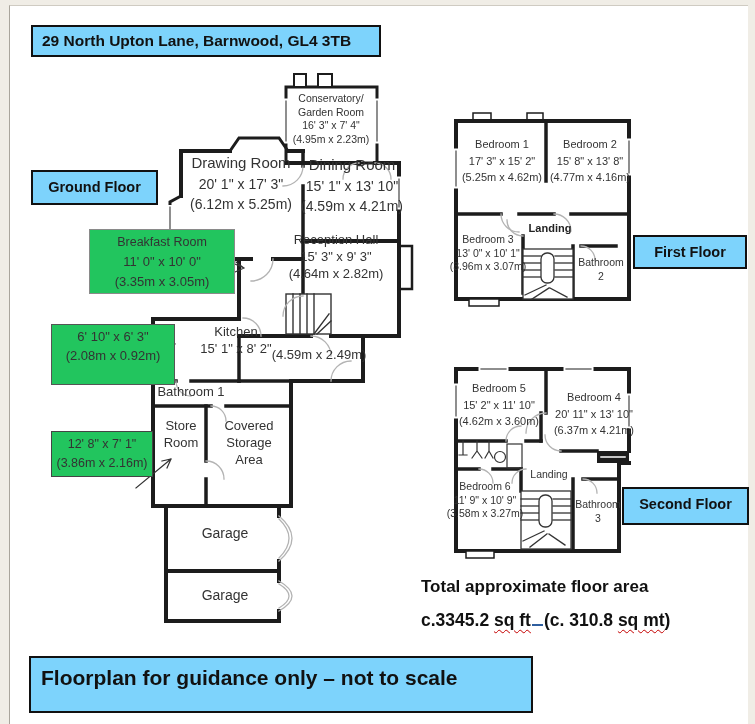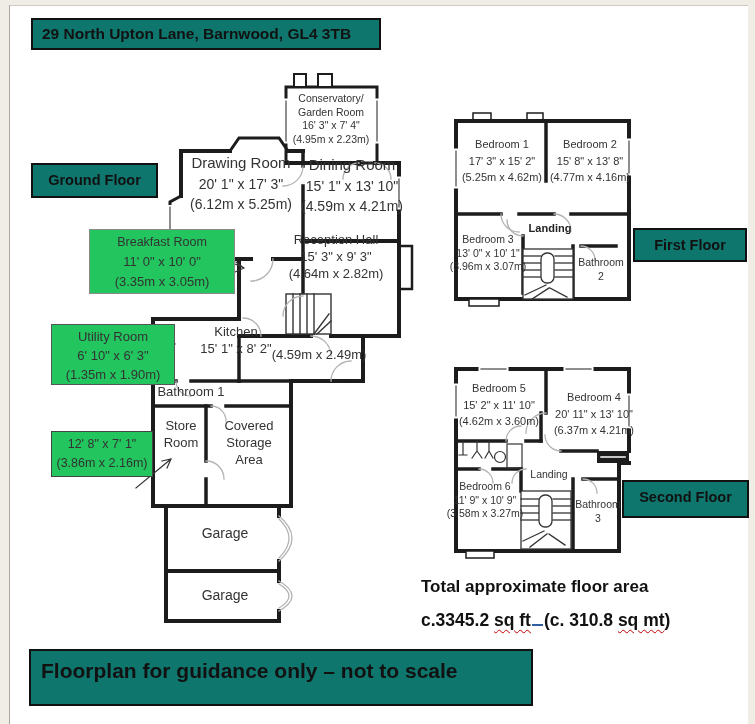--- a/index.html
+++ b/index.html
@@ -10,21 +10,21 @@
     color:#222;
   }
   .content{
     position:absolute;left:9px;top:5px;right:7px;bottom:0;
     background:#ffffff;
     border-left:1px solid #a9a59c;
     border-top:1px solid #cfcbc2;
   }
   svg{position:absolute;left:0;top:0;}
   .abs{position:absolute;}
-  .box{border:2px solid #111;background:#0f766e;box-sizing:border-box;}
+  .box{border:2px solid #111;background:#7dd3fc;box-sizing:border-box;margin-top:7px;}
   .title-box{left:21px;top:12px;width:350px;height:32px;
     font-size:15.5px;font-weight:bold;line-height:28px;padding-left:9px;color:#111;}
   .floor-box{font-size:14.5px;font-weight:bold;text-align:center;color:#111;}
   .fb-ground{left:21px;top:157px;width:127px;height:35px;line-height:31px;}
   .fb-first{left:623px;top:222px;width:114px;height:34px;line-height:30px;}
   .fb-second{left:612px;top:474px;width:127px;height:38px;line-height:30px;}
   .callout{background:#22c55e;box-sizing:border-box;text-align:center;color:#333;}
   .co-breakfast{left:79px;top:223px;width:146px;height:65px;border:1px solid #8a8a8a;font-size:13px;line-height:20px;padding-top:2px;}
   .co-utility{left:41px;top:318px;width:124px;height:61px;border:1px solid #555;font-size:13px;line-height:19px;padding-top:2px;}
   .co-store{left:41px;top:425px;width:102px;height:46px;border:1px solid #444;font-size:12.5px;line-height:19px;padding-top:3px;}
@@ -243,23 +243,22 @@
 <div class="abs box floor-box fb-ground">Ground Floor</div>
 <div class="abs box floor-box fb-first">First Floor</div>
 <div class="abs box floor-box fb-second">Second Floor</div>
 
 <div class="abs callout co-breakfast">
   <div class="l1">Breakfast Room</div>
   <div>11' 0" x 10' 0"</div>
   <div>(3.35m x 3.05m)</div>
 </div>
 <div class="abs callout co-utility">
-  <div>Utility Room</div>
   <div>6' 10" x 6' 3"</div>
-  <div>(1.35m x 1.90m)</div>
+  <div>(2.08m x 0.92m)</div>
 </div>
 <div class="abs callout co-store">
   <div>12' 8" x 7' 1"</div>
   <div>(3.86m x 2.16m)</div>
 </div>
 
 <div class="rlabel f10" style="left:321px;top:86px;">
   <div>Conservatory/</div>
   <div>Garden Room</div>
   <div>16' 3" x 7' 4"</div>

